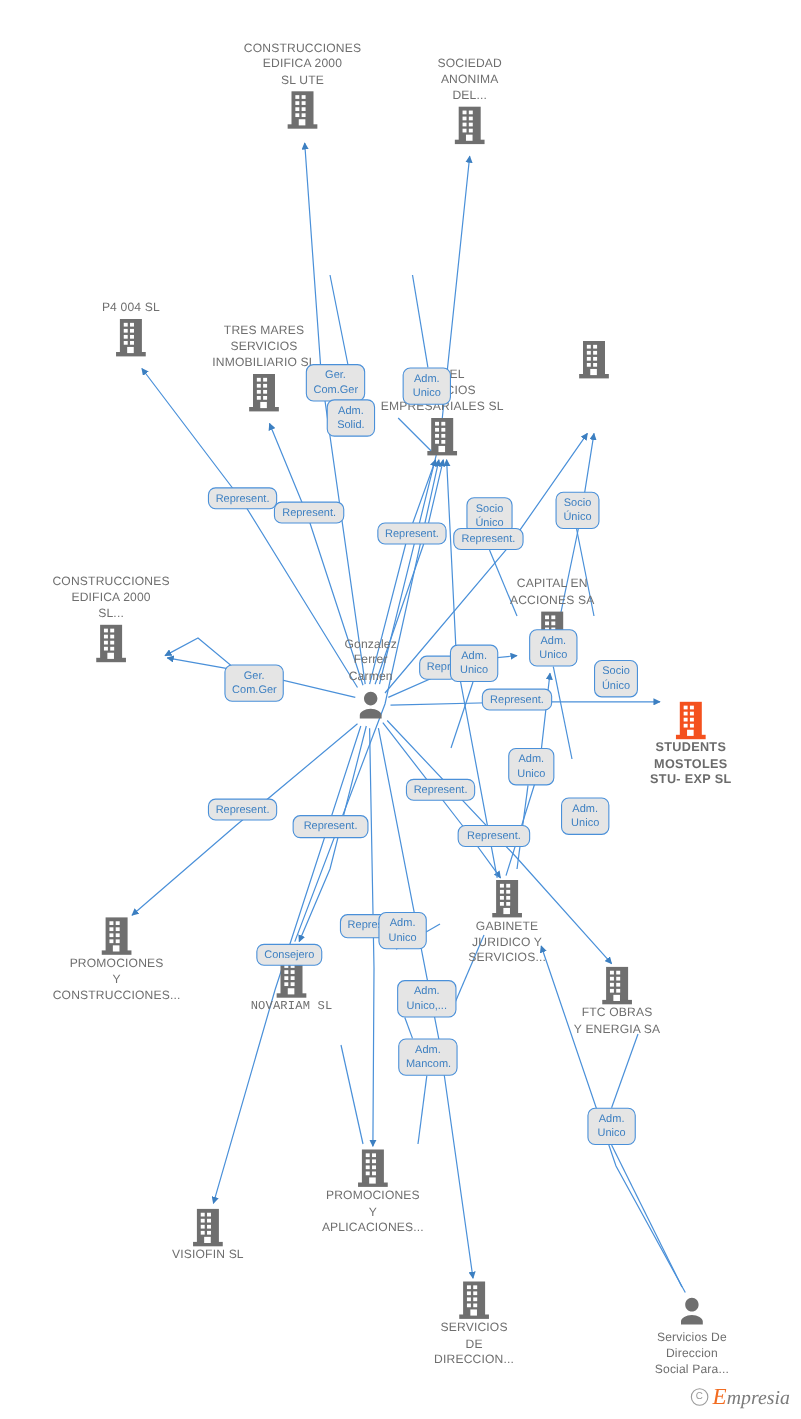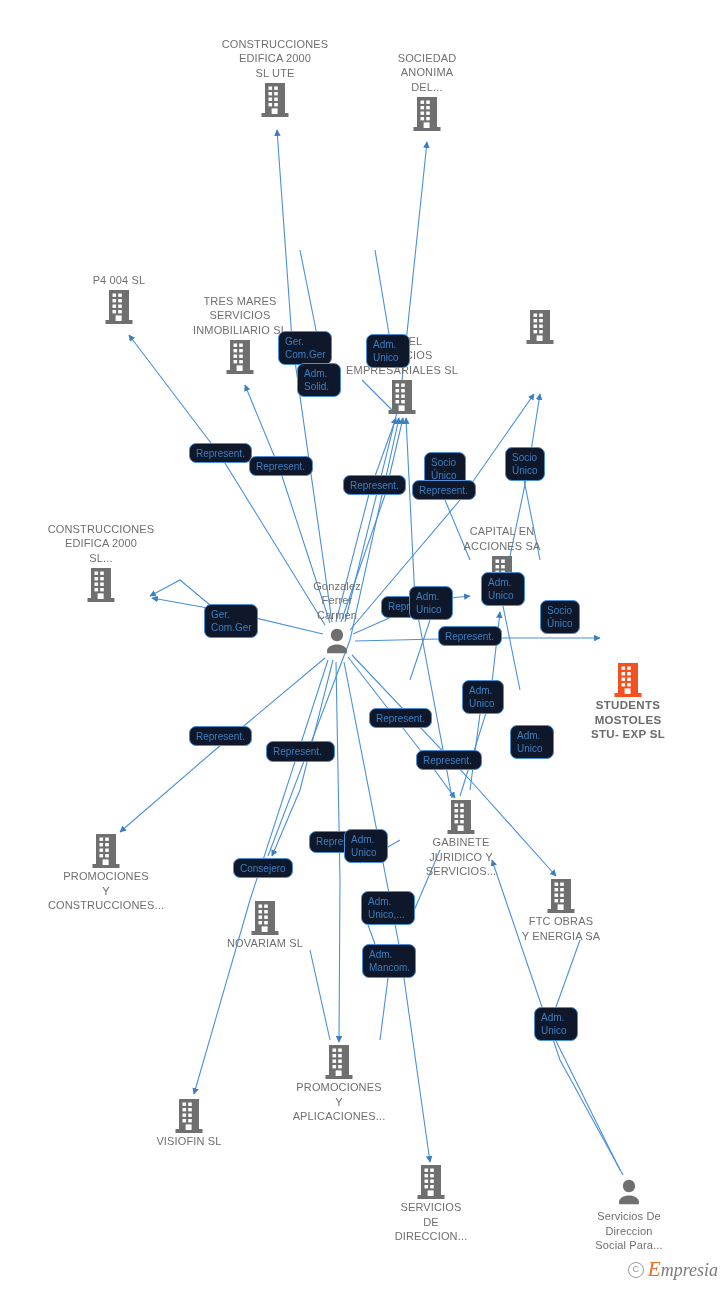--- a/index.html
+++ b/index.html
@@ -27,26 +27,27 @@
   }
   .node .glyph{display:block;line-height:0;}
   .node .glyph svg{display:inline-block;}
   .node .label{display:block;white-space:pre-line;}
   .node.label-above .label{margin-bottom:2px;}
   .node.highlight .label{color:#6b6b6b;font-weight:bold;font-size:11.5px;letter-spacing:.3px;}
 
   
   .badge{
     position:absolute;
-    background:#0f172a;
+    background:#e5e5e5;
     border:1.4px solid #4a90d9;
     border-radius:7px;
     color:#3c7fc1;
     font-size:10px;
     line-height:13px;
+    text-align:center;
     padding:3px 6px;
     white-space:pre-line;
     box-sizing:border-box;
   }
   .badge.one-line{line-height:13px;}
 
   
   #watermark{
     position:absolute;right:10px;bottom:8px;
     display:flex;align-items:center;gap:4px;
@@ -281,21 +282,21 @@
           </svg></span>
       </div>
       <div class="node label-above" style="left: 337px; top: 578.5px;">
         <span class="label">Gonzalez
 Ferrer
 Carmen</span>
         <span class="glyph"><svg width="34" height="34" viewBox="0 0 24 24" aria-hidden="true">
             <path fill="#6f6f6f" d="M12 12.2c2.4 0 4.3-2 4.3-4.4S14.4 3.4 12 3.4 7.7 5.4 7.7 7.8s1.9 4.4 4.3 4.4zm0 2.2c-3.6 0-7 1.9-7 4.2v2h14v-2c0-2.3-3.4-4.2-7-4.2z"></path>
           </svg></span>
       </div>
-      <div class="node label-below highlight" style="left: 628px; top: 662px;">
+      <div class="node label-below highlight" style="left: 628px; top: 637px;">
         <span class="glyph"><svg width="30" height="36" viewBox="0 0 30 36" aria-hidden="true">
             <rect x="5" y="1" width="20" height="31" fill="#f4511e"></rect>
             <rect x="1.5" y="31" width="27" height="4" fill="#f4511e"></rect>
             <g fill="#ffffff">
               <rect x="8.5" y="4.5" width="3.6" height="3.4"></rect>
               <rect x="14.2" y="4.5" width="3.6" height="3.4"></rect>
               <rect x="19.9" y="4.5" width="0" height="0"></rect>
               <rect x="8.5" y="10" width="3.6" height="3.4"></rect>
               <rect x="14.2" y="10" width="3.6" height="3.4"></rect>
               <rect x="8.5" y="15.5" width="3.6" height="3.4"></rect>
@@ -323,21 +324,21 @@
               <rect x="14.2" y="15.5" width="3.6" height="3.4"></rect>
               <rect x="8.5" y="21" width="3.6" height="3.4"></rect>
               <rect x="14.2" y="21" width="3.6" height="3.4"></rect>
               <rect x="11.6" y="26.4" width="6" height="5.6"></rect>
             </g>
           </svg></span>
         <span class="label">PROMOCIONES
 Y
 CONSTRUCCIONES...</span>
       </div>
-      <div class="node label-below" style="left: 265px; top: 900px;">
+      <div class="node label-below" style="left: 265px; top: 872px; font-family: Liberation Mono, monospace;">
         <span class="glyph"><svg width="30" height="36" viewBox="0 0 30 36" aria-hidden="true">
             <rect x="5" y="1" width="20" height="31" fill="#6f6f6f"></rect>
             <rect x="1.5" y="31" width="27" height="4" fill="#6f6f6f"></rect>
             <g fill="#ffffff">
               <rect x="8.5" y="4.5" width="3.6" height="3.4"></rect>
               <rect x="14.2" y="4.5" width="3.6" height="3.4"></rect>
               <rect x="19.9" y="4.5" width="0" height="0"></rect>
               <rect x="8.5" y="10" width="3.6" height="3.4"></rect>
               <rect x="14.2" y="10" width="3.6" height="3.4"></rect>
               <rect x="8.5" y="15.5" width="3.6" height="3.4"></rect>

